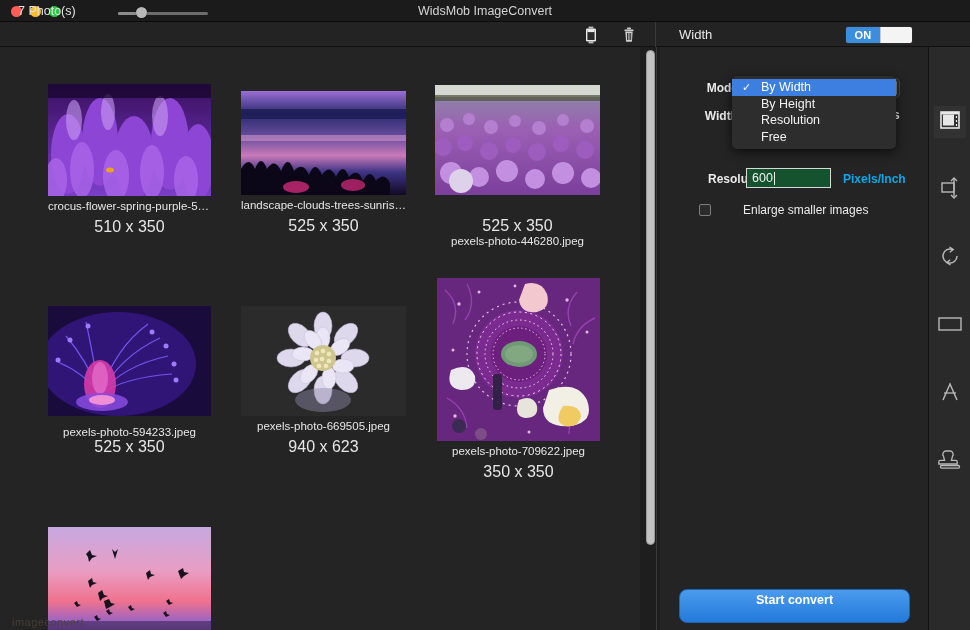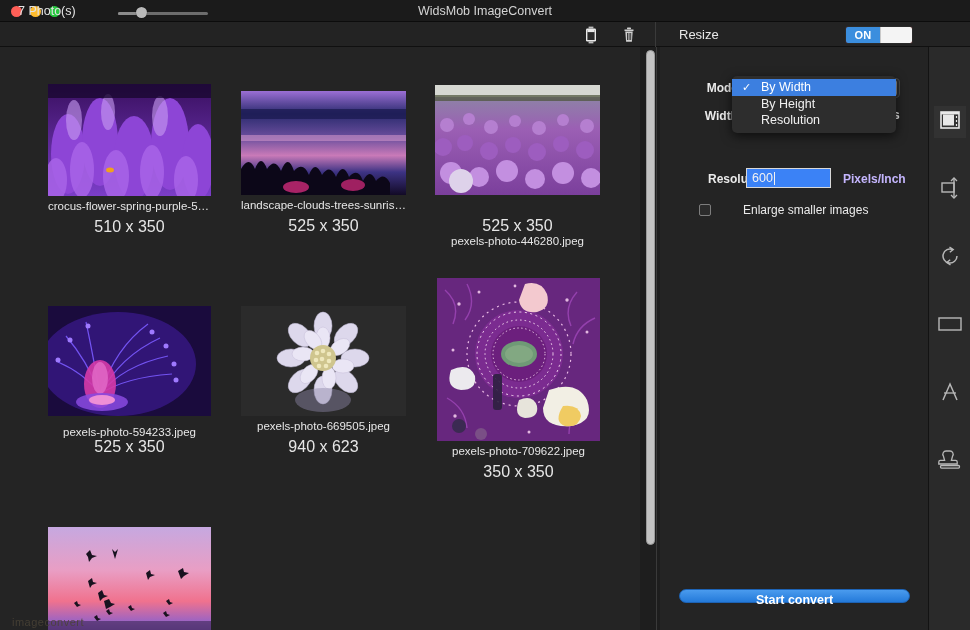--- a/index.html
+++ b/index.html
@@ -199,49 +199,49 @@
     font-size: 11px; color: #ffffff;
   }
 
   .width-row-suffix {
     position: absolute; left: 893px; top: 108px;
     color: #eaeaea; font-size: 12px; font-weight: bold;
   }
 
   .text-field {
     position: absolute;
-    background: #3b82f6;
+    background: #14532d;
     border: 1px solid #d8d8d8;
   }
   .tf-value {
     position: absolute; left: 5px; top: 2px;
     color: #f2f2f2; font-size: 12.5px;
   }
   .caret {
     position: absolute; top: 3px;
     width: 1px; height: 13px; background: #f2f2f2;
   }
   .unit-label {
-    position: absolute; color: #c4b5fd; font-size: 12px; font-weight: bold;
+    position: absolute; color: #0ea5e9; font-size: 12px; font-weight: bold;
   }
 
   .checkbox-row { position: absolute; left: 699px; top: 203px; }
   .cbox {
     position: absolute; left: 0; top: 1px;
     width: 12px; height: 12px; border-radius: 2px;
     background: #2b2b2b; border: 1px solid #7d7d7d;
   }
   .cbox-label {
     position: absolute; left: 20px; top: 0;
     color: #eaeaea; font-size: 12px; white-space: nowrap; margin-left: 24px;
   }
 
   .start-btn {
     position: absolute; left: 679px; top: 589px;
-    width: 231px; height: 14px; border-radius: 8px;
+    width: 231px; height: 34px; border-radius: 8px;
     background: linear-gradient(#4a9bee, #247ada);
     border: 1px solid #1d63b5;
     color: #fff; font-size: 12.5px; font-weight: bold;
     text-align: center; line-height: 21px;
   }
 
   
   .rail {
     position: absolute; left: 928px; top: 47px;
     width: 42px; height: 583px;
@@ -295,21 +295,21 @@
       <rect x="9" y="2.6" width="4" height="1.6" rx=".6" fill="#cfcfcf"></rect>
       <path d="M7.3 6.4 h7.4 l-.8 10.3 h-5.8 z" fill="#cfcfcf"></path>
       <rect x="9" y="8" width="1" height="7" fill="#3a3a3a"></rect>
       <rect x="10.6" y="8" width="1" height="7" fill="#3a3a3a"></rect>
       <rect x="12.2" y="8" width="1" height="7" fill="#3a3a3a"></rect>
     </svg>
   </div>
 
   <div class="tb-sep"></div>
 
-  <div class="resize-label">Resize</div>
+  <div class="resize-label">Width</div>
 
   <div class="toggle">
     <div class="on">ON</div>
     <div class="knob"></div>
   </div>
 
   <div class="photo-area">
     <div class="grid">
 
       <div class="cell" style="left:48px; top:37px; width:163px;">
@@ -609,20 +609,23 @@
     <div class="menu-item selected">
       <span class="menu-check">✓</span>
       <span>By Width</span>
     </div>
     <div class="menu-item">
       <span>By Height</span>
     </div>
     <div class="menu-item">
       <span>Resolution</span>
     </div>
+    <div class="menu-item">
+      <span>Free</span>
+    </div>
   </div>
 
   <div class="form-label" style="left:660px; top:172px; width:114px;">Resolution:</div>
 
   <div class="text-field" style="left:746px; top:168px; width:85px; height:20px;">
     <span class="tf-value">600</span>
     <span class="caret" style="left:27px;"></span>
   </div>
 
   <div class="unit-label" style="left:843px; top:172px;">Pixels/Inch</div>

